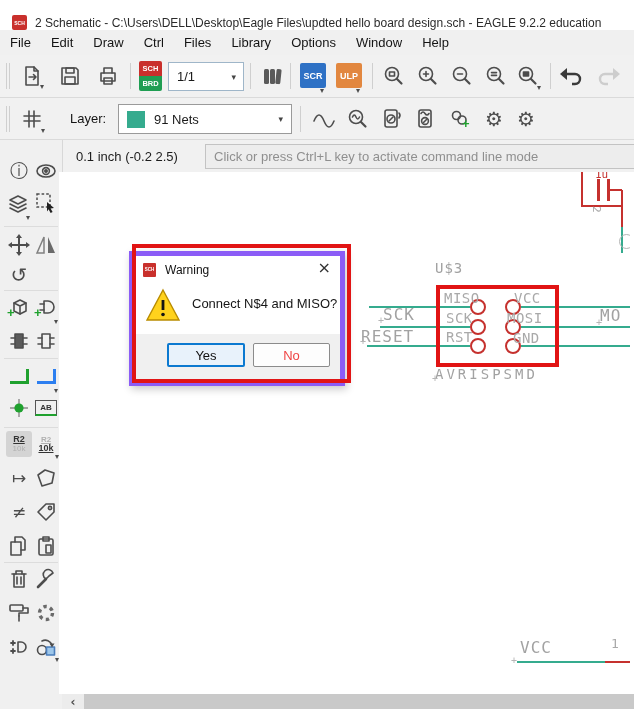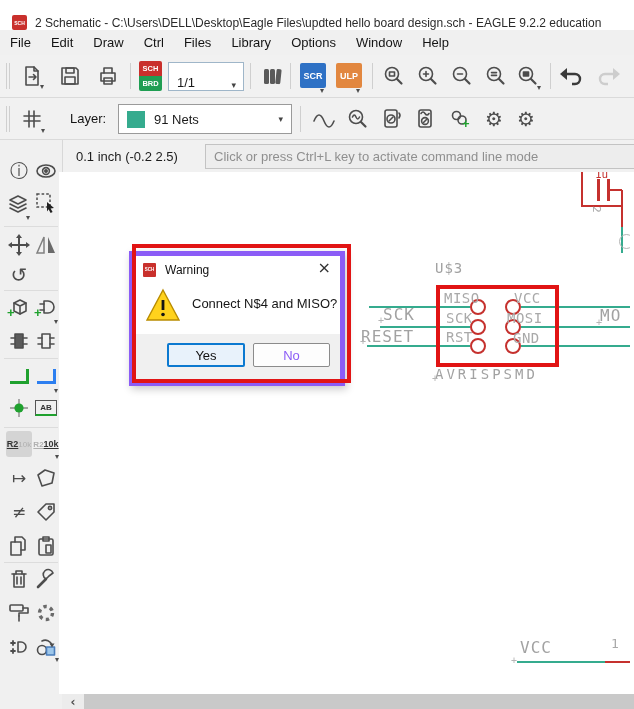--- a/index.html
+++ b/index.html
@@ -22,21 +22,21 @@
   #toolbar1{left:0;top:55px;width:634px;height:42px}
   #toolbar2{left:0;top:98px;width:634px;height:41px}
   .grip{position:absolute;top:8px;width:1px;height:26px;background:#cfcfcf}
   .tbtn{position:absolute;width:28px;height:28px;top:7px;display:flex;align-items:center;justify-content:center}
   .dd{position:absolute;font-size:8px;color:#4d4d4d;line-height:8px;font-family:"DejaVu Sans",sans-serif}
   .badge2{position:absolute;top:6px;width:23px;height:30px;display:flex;flex-direction:column;border-radius:2px;overflow:hidden}
   .badge2 span{flex:1;display:flex;align-items:center;justify-content:center;color:#fff;font-size:7.5px;font-weight:bold}
   .sqbtn{position:absolute;top:8px;width:26px;height:25px;border-radius:2px;color:#fff;
     font-size:9px;font-weight:bold;display:flex;align-items:center;justify-content:center}
   #page-select{position:absolute;left:168px;top:7px;width:74px;height:27px;background:#fff;border:1px solid #9fb6c9;
-    display:flex;align-items:flex-end;font-size:13px}
+    display:flex;align-items:center;font-size:13px}
   #page-select .val{margin-left:8px}
   #page-select .arr{margin-left:auto;margin-right:7px;font-size:9px;color:#444}
   #layer-select{position:absolute;left:118px;top:6px;width:172px;height:28px;background:#fff;border:1px solid #9a9a9a;
     display:flex;align-items:center;font-size:13px}
   #layer-swatch{width:18px;height:17px;margin-left:8px;background:#35ab8e}
   #layer-name{margin-left:9px}
   #layer-select .arr{margin-left:auto;margin-right:8px;font-size:9px;color:#444}
   #layer-label{position:absolute;left:70px;top:13px;font-size:13px;color:#141414}
   .glyph{font-family:"DejaVu Sans",sans-serif;color:#4d4d4d}
 
@@ -44,21 +44,21 @@
   #statusrow{left:62px;top:140px;width:632px;height:32px;background:#f1f1f1}
   #grid-coords{position:absolute;left:14px;top:9px;font-size:13px;color:#1c1c1c}
   #cmdline{position:absolute;left:143px;top:4px;width:468px;height:23px;background:#ededed;border:1px solid #c3c3c3;
     font-size:13px;padding:0 8px;color:#333;font-family:"Liberation Sans",sans-serif}
   #cmdline::placeholder{color:#8f8f8f;opacity:1}
 
   
   #leftpanel{left:0;top:140px;width:62px;height:569px;background:#f0f0f0;border-right:1px solid #d8d8d8}
   .tool{position:absolute;width:26px;height:26px;display:flex;align-items:center;justify-content:center;color:#4d4d4d}
   .tsep{position:absolute;left:4px;width:54px;height:1px;background:#dcdcdc}
-  .namebox{display:flex;align-items:flex-start;line-height:9px}
+  .namebox{display:flex;flex-direction:column;align-items:center;line-height:9px}
   .namebox .t1{font-size:9px;font-weight:bold;color:#333;text-decoration:underline}
   .namebox .t2{font-size:8px;color:#b0b0b0}
   .valbox .t1{font-size:8px;color:#b0b0b0;text-decoration:underline}
   .valbox .t2{font-size:9px;font-weight:bold;color:#333;text-decoration:underline}
   .sel{background:#d4d4d4;border-radius:3px}
   .lnet{width:16px;height:12px;border-bottom:3px solid #1fa12e;border-right:3px solid #1fa12e}
   .lbus{width:16px;height:12px;border-bottom:3px solid #2d7ff0;border-right:3px solid #2d7ff0}
   .ab{width:20px;height:13px;border:1.5px solid #555;border-bottom:2.5px solid #1fa12e;
       font-size:8px;font-weight:bold;color:#333;display:flex;align-items:center;justify-content:center}
   .plus-g{position:absolute;font-size:13px;font-weight:bold;color:#1fa12e;line-height:10px}
@@ -84,21 +84,21 @@
   #dlg-badge{width:13px;height:14px;margin-left:9px;background:#c9302c;border-radius:1px;color:#fff;
     font-size:4.5px;font-weight:bold;display:flex;align-items:center;justify-content:center}
   #dlg-title-text{margin-left:9px;font-size:12px;color:#111}
   #dlg-close{position:absolute;right:9px;top:2px;font-size:16px;color:#333}
   #dlg-body{height:51px;position:relative}
   #dlg-msg{position:absolute;left:58px;top:13px;font-size:13px;color:#161616;white-space:nowrap}
   #dlg-buttons{height:47px;background:#f0f0f0;position:relative}
   .dbtn{position:absolute;top:9px;height:24px;font-size:13px;display:flex;align-items:center;justify-content:center;
     border-radius:2px;box-sizing:border-box}
   #btn-yes{left:33px;width:78px;background:#e8f2fb;border:2px solid #0b79d0;color:#111}
-  #btn-no{left:119px;width:77px;background:#fdfdfd;border:1px solid #8b8b8b;color:#8b5cf6}
+  #btn-no{left:119px;width:77px;background:#fdfdfd;border:1px solid #8b8b8b;color:#ef4444}
 
   
   #hscroll{left:62px;top:694px;width:572px;height:15px;background:#ececec;display:flex}
   #hscroll-left{width:22px;height:15px;display:flex;align-items:center;justify-content:center;
     font-size:12px;color:#444;font-weight:bold}
   #hscroll-thumb{flex:1;background:#c9c9c9}
 </style>
 </head>
 <body>
 

